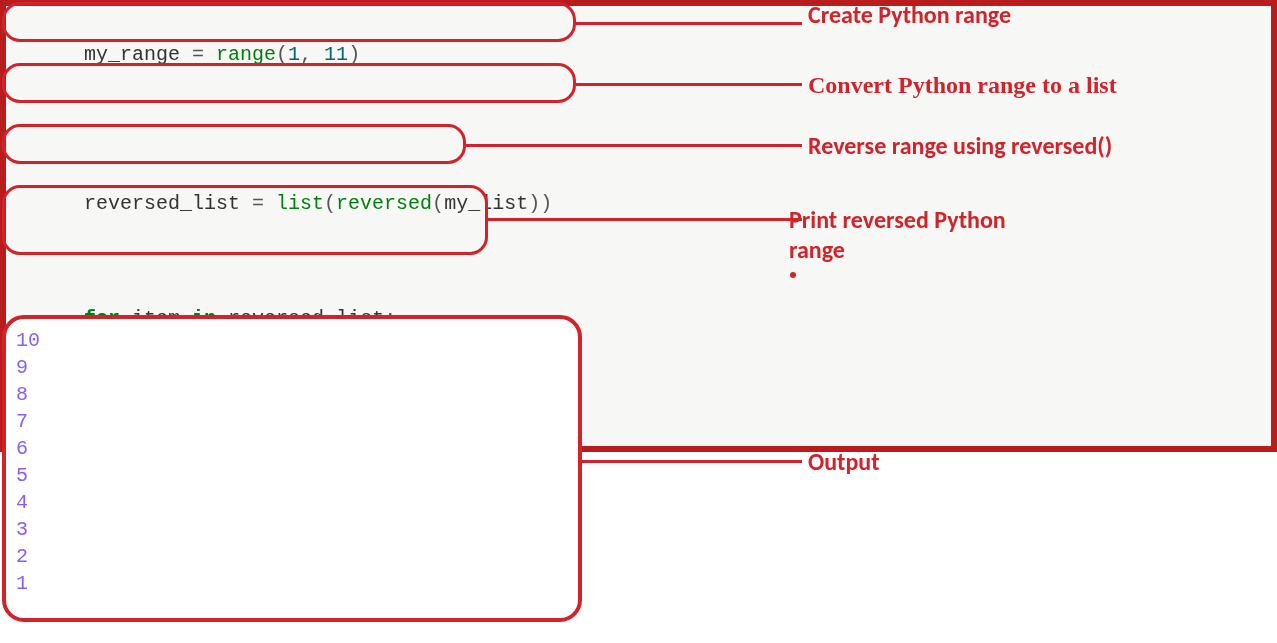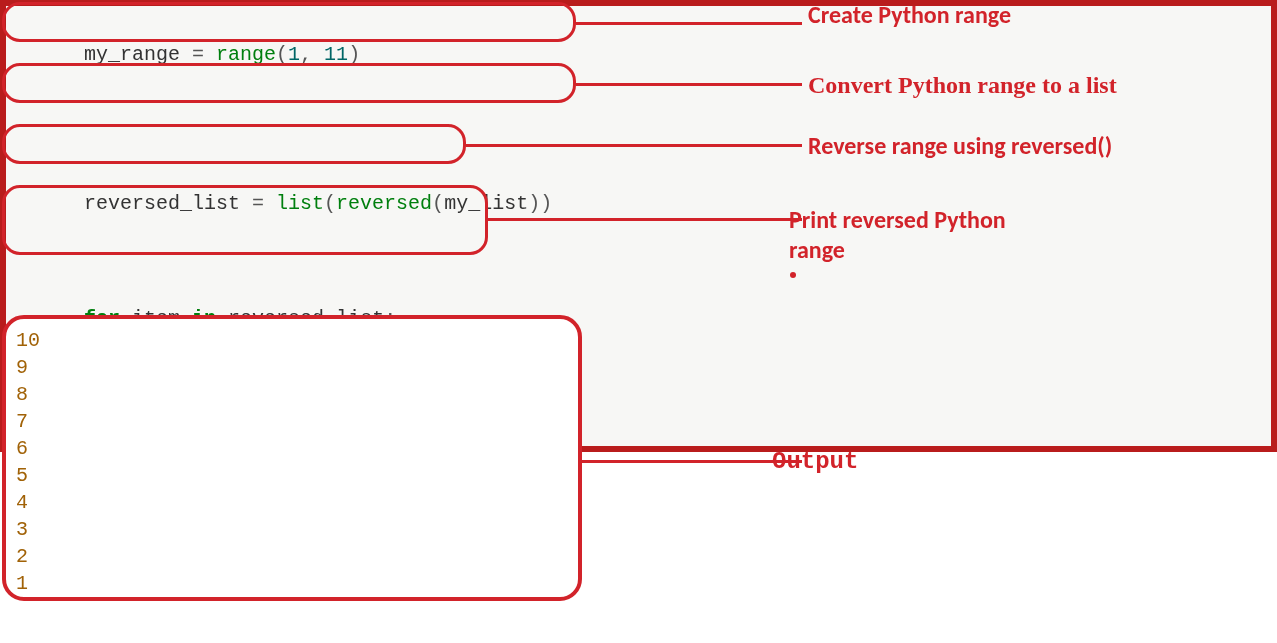--- a/index.html
+++ b/index.html
@@ -50,25 +50,25 @@
   .tok-op { color: #555; }
 
   .output-area {
     background: #fff;
     border: 4px solid #d2232a;
     border-radius: 22px;
     position: absolute;
     top: 315px;
     left: 2px;
     width: 580px;
-    padding: 8px 10px 0 10px;
+    padding: 8px 10px 21px 10px;
     font-family: Consolas, 'Courier New', monospace;
     font-size: 20px;
     line-height: 1.35;
-    color: #a16207;
+    color: #8b5cf6;
   }
   .dot {
     position: absolute;
     width: 6px; height: 6px;
     background: #d2232a;
     border-radius: 50%;
   }
 </style>
 </head>
 <body>
@@ -114,21 +114,21 @@
 <div class="connector" style="top:83px; left:576px; width:226px;"></div>
 <div class="connector" style="top:144px; left:466px; width:336px;"></div>
 <div class="connector" style="top:218px; left:488px; width:314px;"></div>
 <div class="connector" style="top:460px; left:582px; width:220px;"></div>
 
 <div class="annotation" style="top:0; left:808px;">Create Python range</div>
 <div class="annotation" style="top:70px; left:808px;font-family:Liberation Serif, serif;">Convert Python range to a list</div>
 <div class="annotation" style="top:131px; left:808px;">Reverse range using reversed()</div>
 <div class="annotation" style="top:205px; left:789px;">Print reversed Python
 range</div>
-<div class="annotation" style="top:447px; left:772px;font-family:Liberation Mono, monospace;">Output</div>
+<div class="annotation" style="top:447px; left:808px;">Output</div>
 
 <div class="dot" style="top:272px; left:790px;"></div>
 
 <div class="output-area">
   <div>10</div>
   <div>9</div>
   <div>8</div>
   <div>7</div>
   <div>6</div>
   <div>5</div>

